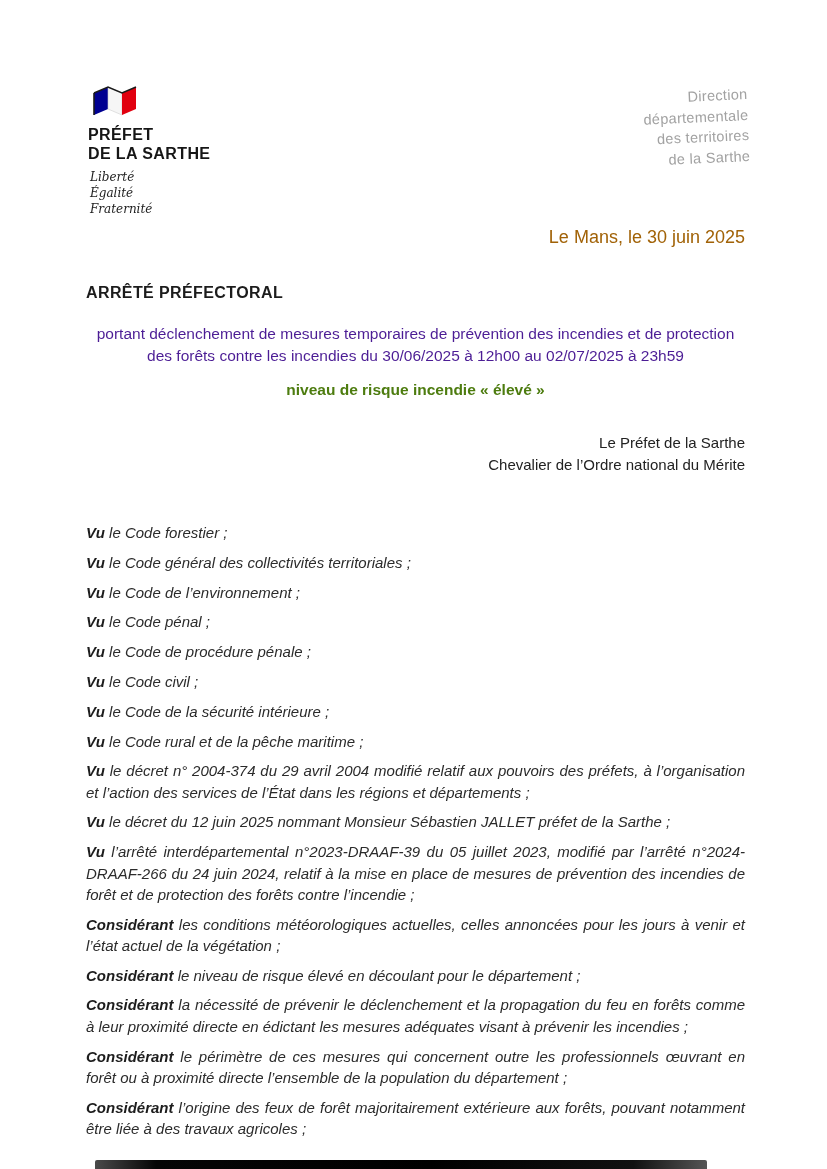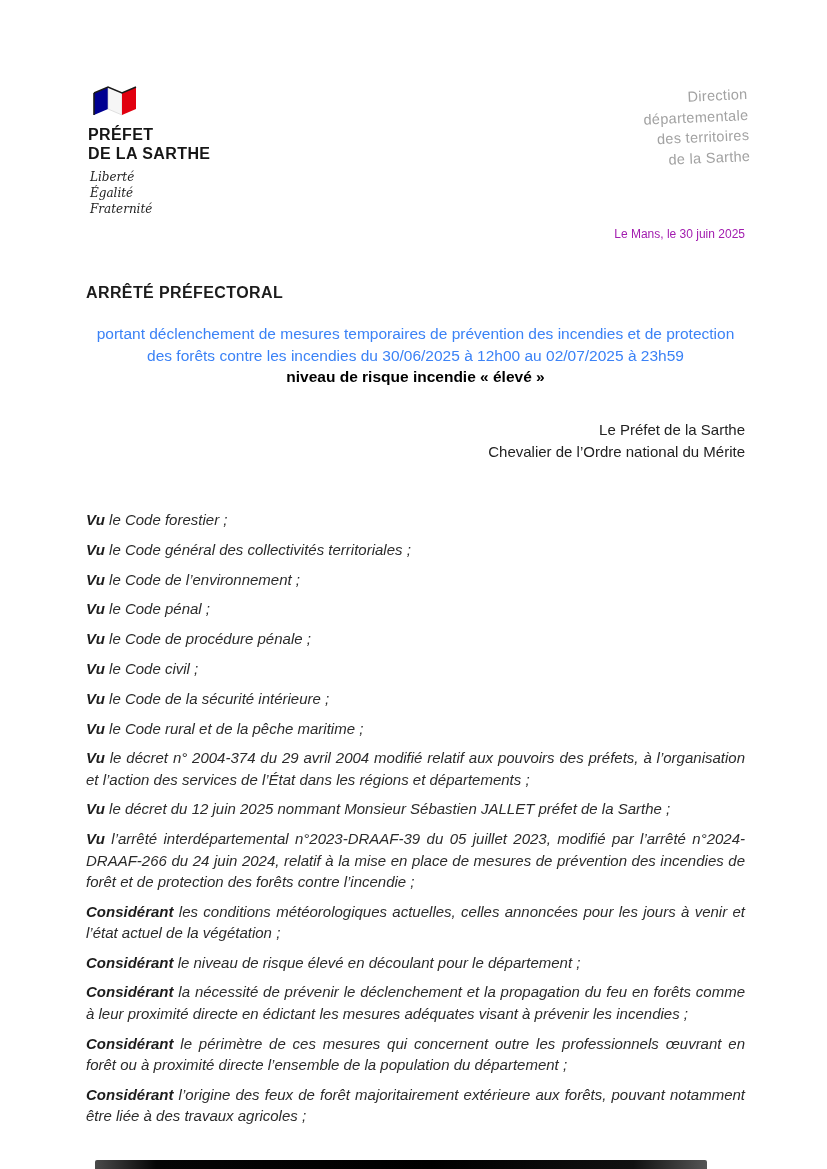--- a/index.html
+++ b/index.html
@@ -13,26 +13,26 @@
   .flag{display:block;margin-left:2px;margin-bottom:6px;}
   .ministry{font-weight:bold;color:#161616;font-size:16px;line-height:1.16;letter-spacing:.4px;}
   .motto{font-family:"DejaVu Serif", serif;font-style:italic;font-size:12px;color:#222;
          line-height:1.32;margin-top:7px;margin-left:2px;}
   
   .service{
     position:absolute;right:80px;top:84px;text-align:right;
     color:#a2a2a2;font-size:14.5px;line-height:1.42;letter-spacing:.3px;
     transform:rotate(-2.6deg);transform-origin:right top;
   }
-  .dateline{position:absolute;right:82px;top:227px;font-size:12px;color:#a21caf;}
+  .dateline{position:absolute;right:82px;top:227px;font-size:18px;color:#a16207;}
   
   .content{position:absolute;left:86px;right:82px;top:284px;}
   .doc-title{text-align:left;font-weight:bold;font-size:16px;color:#1c1c1c;letter-spacing:.4px;}
-  .doc-subtitle{margin-top:21px;text-align:center;font-size:15.5px;line-height:1.45;color:#3b82f6;}
-  .risk-line{text-align:center;font-weight:bold;font-size:15.5px;color:#000000;}
+  .doc-subtitle{margin-top:21px;text-align:center;font-size:15.5px;line-height:1.45;color:#4c1d95;}
+  .risk-line{margin-top:13px;text-align:center;font-weight:bold;font-size:15.5px;color:#4d7c0f;}
   .authority{margin-top:33px;text-align:right;font-size:15px;line-height:1.5;color:#222;}
   .recitals{margin-top:45px;}
   .recital{margin:0 0 8.5px 0;font-size:15px;line-height:1.42;text-align:justify;color:#2b2b2b;font-style:italic;}
   .recital b{color:#1d1d1d;}
   
   .scan-edge{
     position:absolute;left:95px;bottom:0;width:612px;height:9px;
     background:linear-gradient(90deg,#4a4a4a 0%,#050505 10%,#000 55%,#111 88%,#555 100%);
     border-radius:2px 2px 0 0;
   }

